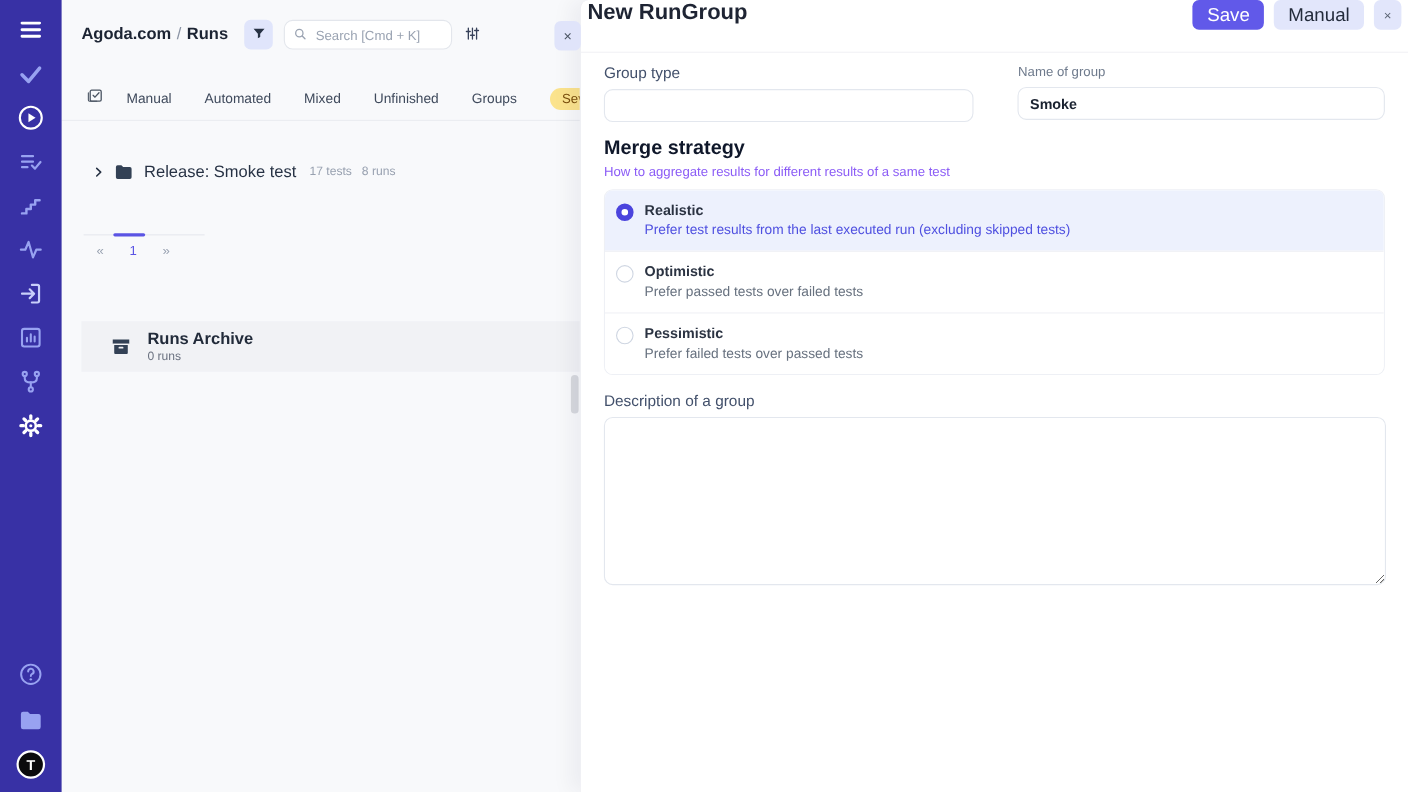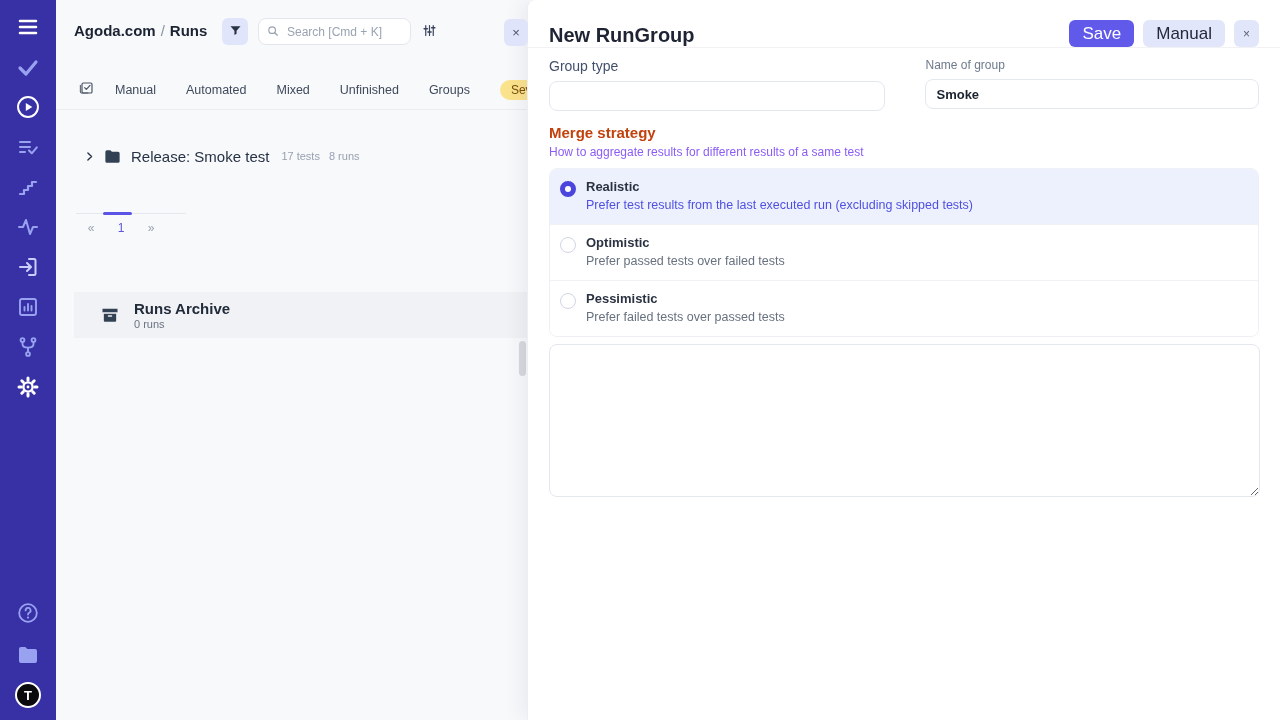--- a/index.html
+++ b/index.html
@@ -49,36 +49,36 @@
 
   .archive-row{position:absolute;left:18px;top:292px;width:453px;height:46px;background:#f1f2f5;display:flex;align-items:center;padding-left:26px;cursor:pointer;}
   .archive-icon{color:#334155;display:flex;margin-right:14px;}
   .archive-title{font-size:15px;font-weight:bold;color:#222b3a;line-height:1.15;}
   .archive-sub{font-size:11px;color:#6b7280;}
 
   .lp-scrollbar{position:absolute;left:463px;top:341px;width:7px;height:35px;border-radius:4px;background:#d7d9de;cursor:grab;}
 
   
   .drawer{position:absolute;left:527px;top:0;width:753px;height:720px;background:#ffffff;border-left:1px solid #ededf2;border-radius:8px 0 0 0;box-shadow:-8px 0 18px rgba(25,28,66,0.05);z-index:4;}
-  .dw-header{height:48px;display:flex;align-items:flex-end;padding:0 21px;border-bottom:1px solid #f2f2f5;}
+  .dw-header{height:48px;display:flex;align-items:flex-start;padding:0 6px;border-bottom:1px solid #f2f2f5;}
   .dw-title{font-size:20px;font-weight:bold;color:#1e2433;flex:1;}
   .btn{height:27px;border:none;border-radius:6px;font-size:17px;cursor:pointer;font-family:"Liberation Sans",sans-serif;}
   .btn-save{background:#6159e9;color:#fff;padding:0 13px;margin-right:9px;}
   .btn-cancel{background:#e2e6fb;color:#232b3b;padding:0 13px;margin-right:9px;}
   .btn-close{background:#e2e6fb;color:#5a6372;width:25px;font-size:12px;}
 
   .dw-body{padding:10px 21px 0;}
   .field-row{display:flex;gap:40px;}
   .field-col1{width:345px;}
   .field-col2{width:342px;}
   .lbl-lg{font-size:14px;color:#42506b;margin-bottom:7px;}
   .lbl-sm{font-size:12px;color:#6e7a8c;margin-bottom:7px;}
   .txt-input{width:100%;height:30px;border:1px solid #e3e7ee;border-radius:8px;background:#fff;padding:12px 10px;font-size:13px;font-weight:bold;color:#1a2230;outline:none;font-family:"Liberation Sans",sans-serif;}
 
-  .merge-label{margin-top:13px;font-size:15px;font-weight:bold;color:#c2410c;}
+  .merge-label{margin-top:13px;font-size:18px;font-weight:bold;color:#0f172a;}
   .merge-hint{margin-top:4px;font-size:12px;color:#8b5cf6;}
 
   .options{margin-top:9px;border:1px solid #eef0f5;border-radius:8px;overflow:hidden;}
   .option{display:flex;padding:10px 16px 12px 10px;background:#fff;cursor:pointer;}
   .option + .option{border-top:1px solid #f0f1f5;}
   .option.selected{background:#edf1fd;border-top:none;}
   .radio{width:16px;height:16px;border-radius:50%;border:1.5px solid #cfd6e2;background:#fff;margin:2px 10px 0 0;flex:0 0 auto;cursor:pointer;}
   .radio.on{border:5px solid #4b44dd;}
   .opt-label{font-size:13px;font-weight:bold;color:#2b3342;}
   .opt-desc{margin-top:4px;font-size:12.5px;color:#67717f;}
@@ -321,15 +321,16 @@
       </div>
       <div class="option">
         <span class="radio"></span>
         <div>
           <div class="opt-label">Pessimistic</div>
           <div class="opt-desc">Prefer failed tests over passed tests</div>
         </div>
       </div>
     </div>
 
+    <div class="desc-label">Description of a group</div>
     <textarea class="desc-area" value="" style=""></textarea>
   </div>
 </section>
 
 </body></html>

